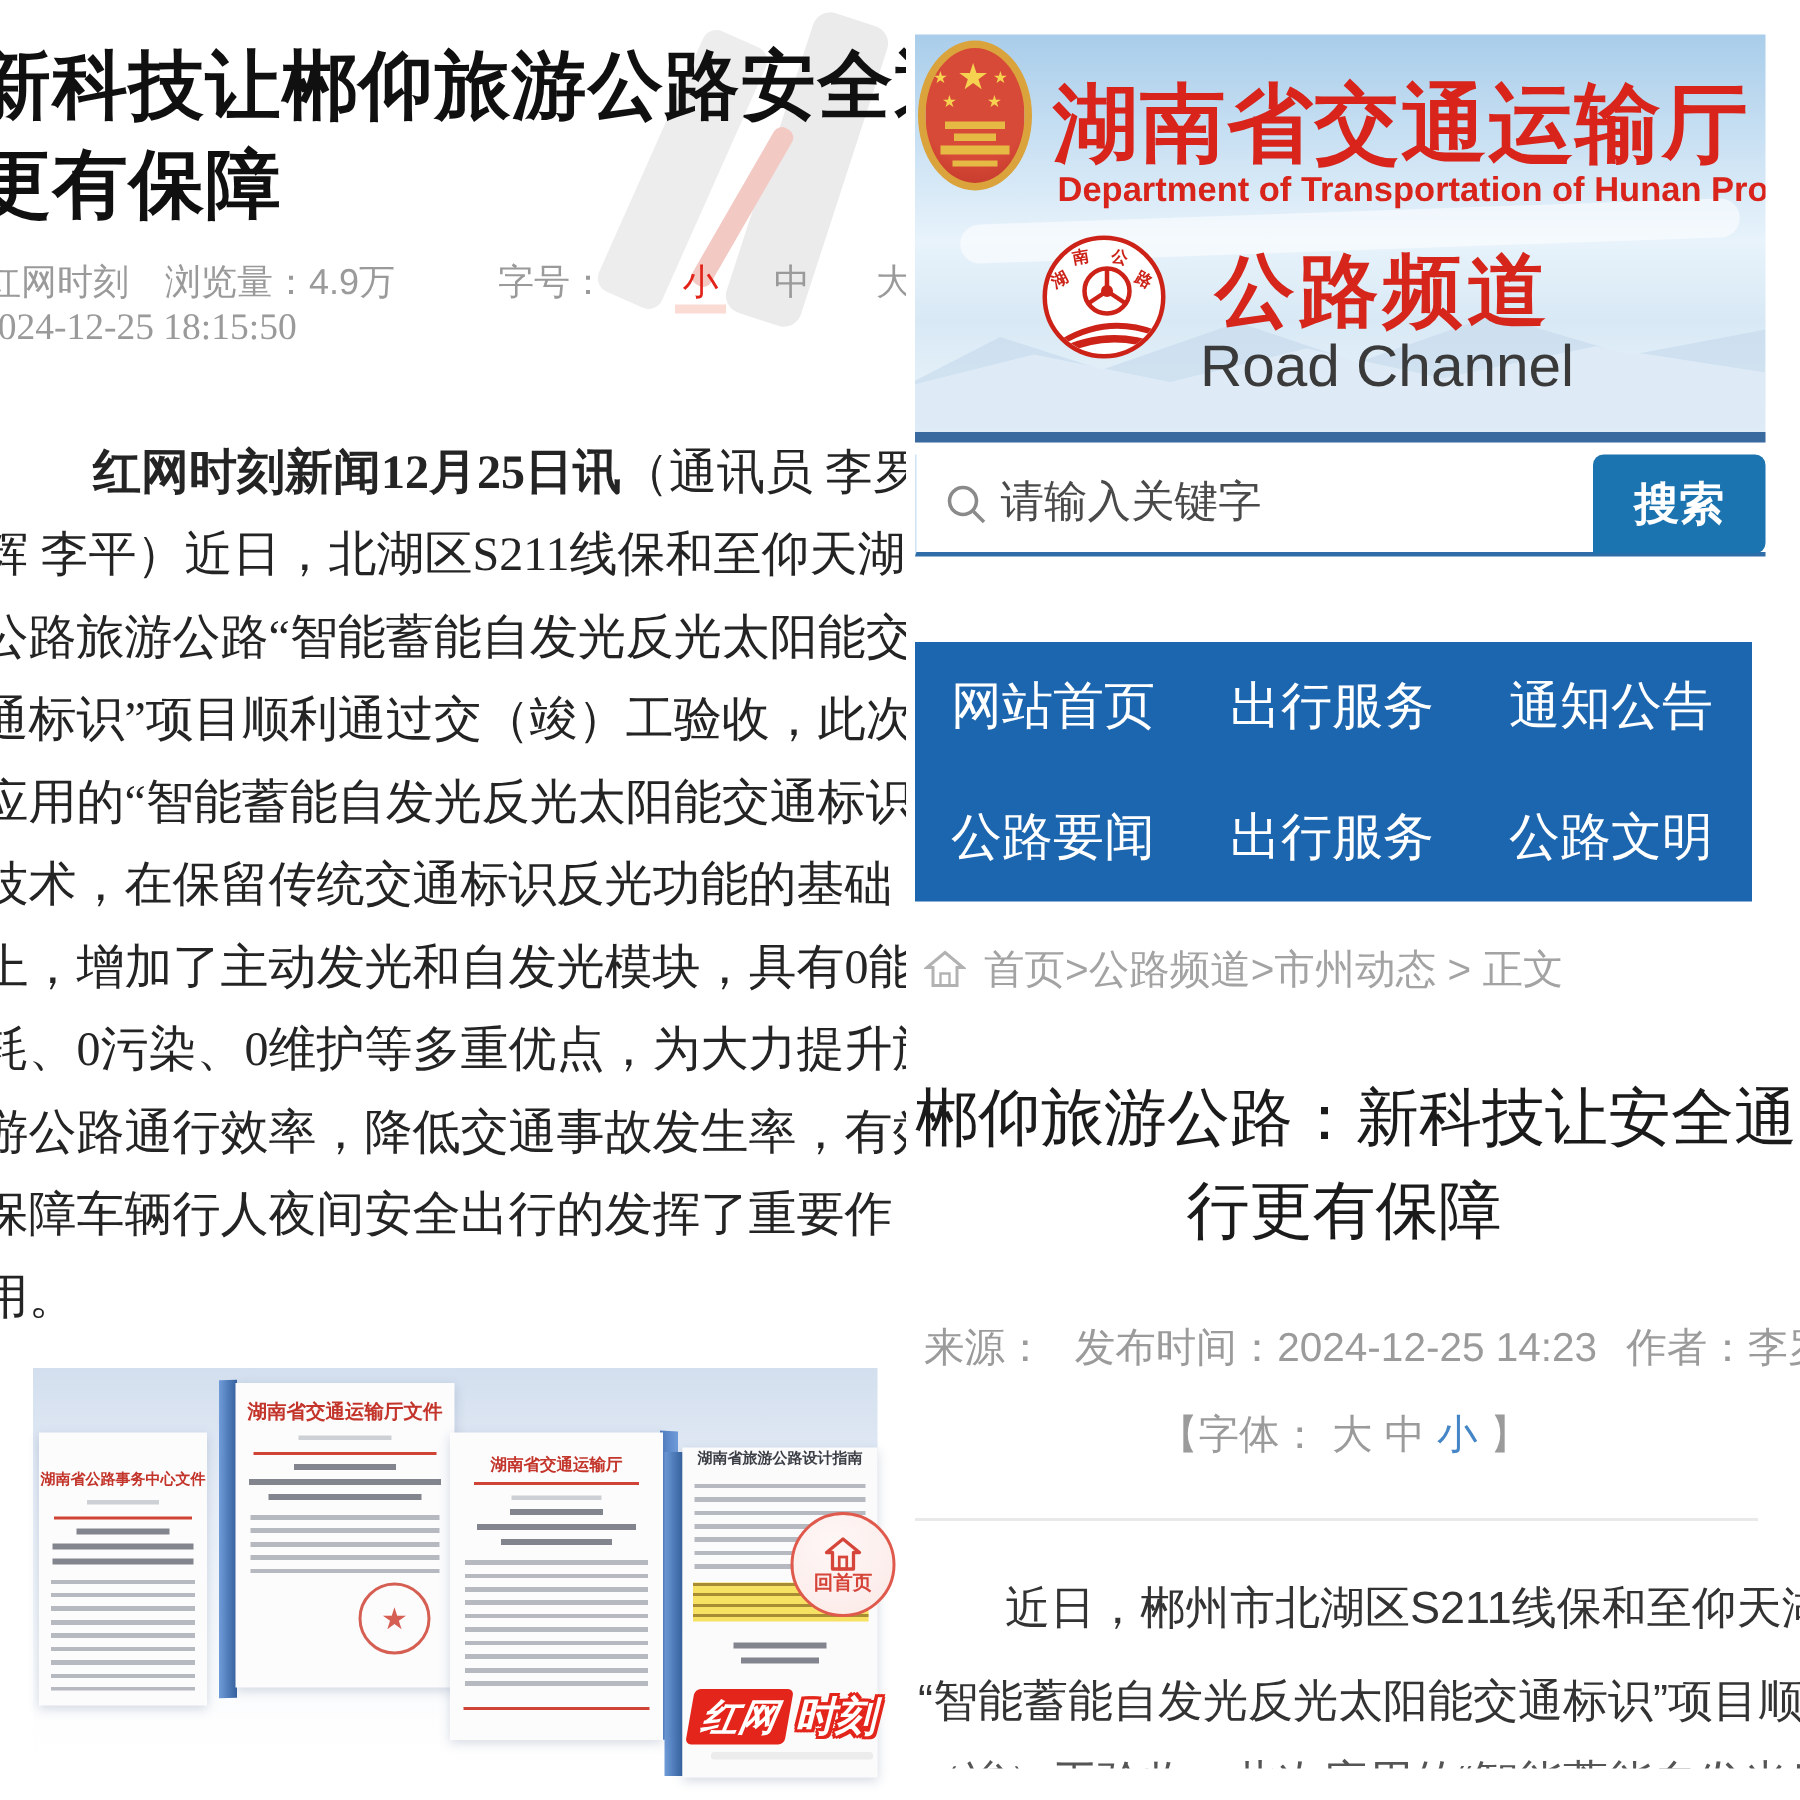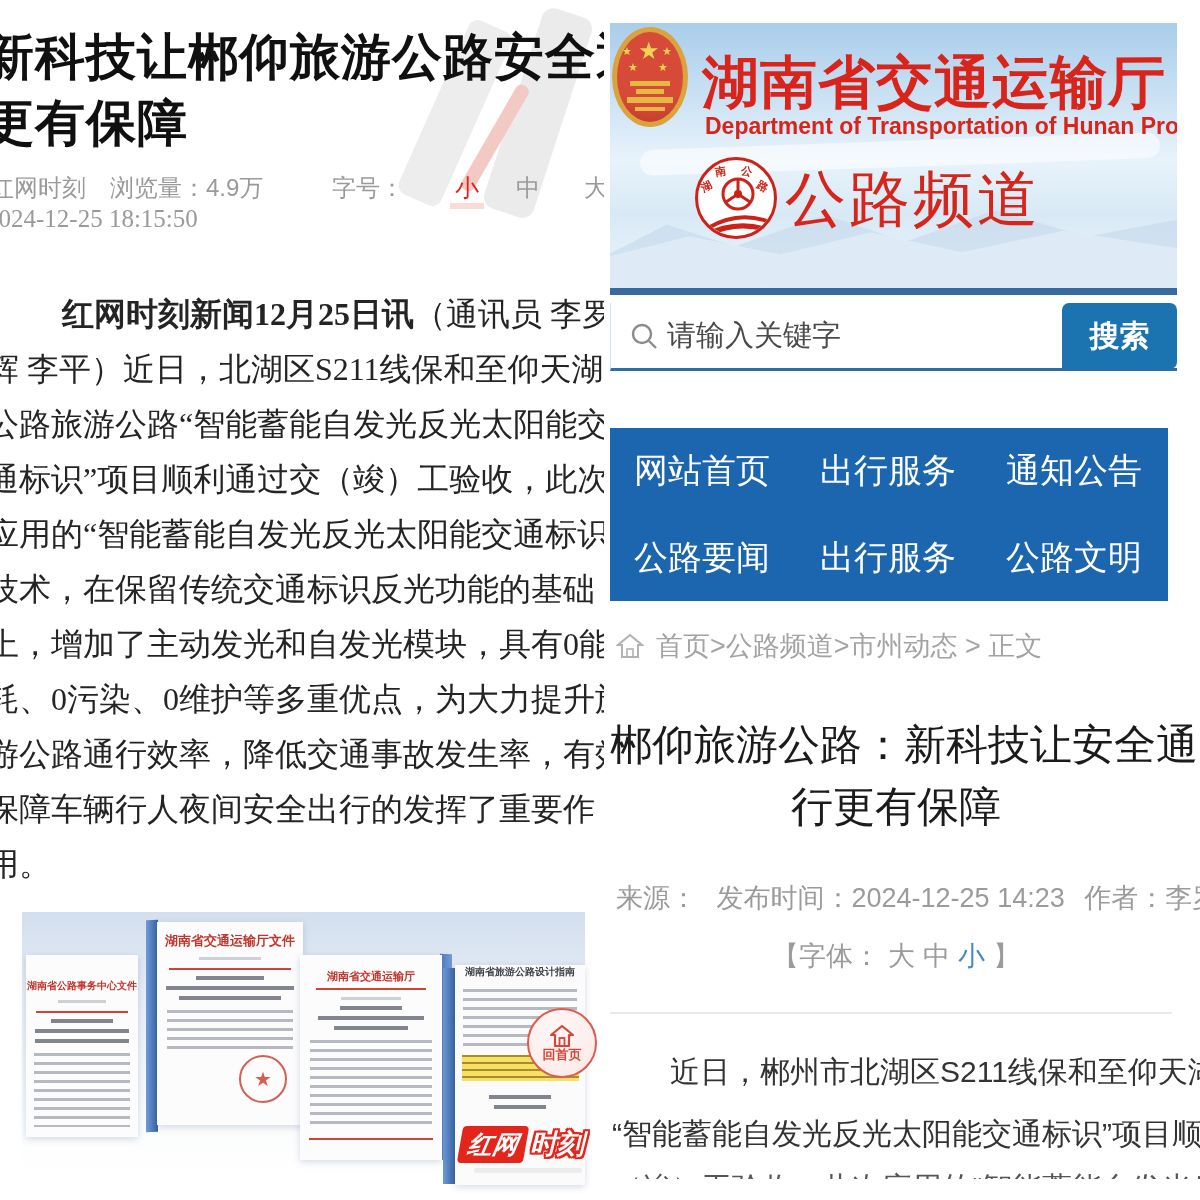--- a/index.html
+++ b/index.html
@@ -106,21 +106,21 @@
   .site-name-en { position:absolute; left:95px; top:90px; font-size:23px; font-weight:700; color:#d8241a; white-space:nowrap; }
 
   .road-logo { position:absolute; left:85px; top:134px; width:82px; height:82px; }
   .road-logo .circle { position:absolute; left:0; top:0; width:82px; height:82px; border-radius:50%; background:#fff; border:3px solid #cc2217; overflow:hidden; }
   .road-logo .ch { position:absolute; color:#cc2217; font-size:11px; font-weight:700; }
   .ch1 { left:6px;  top:22px; transform:rotate(-28deg); }
   .ch2 { left:20px; top:7px;  transform:rotate(-10deg); }
   .ch3 { left:46px; top:7px;  transform:rotate(12deg); }
   .ch4 { left:62px; top:22px; transform:rotate(30deg); }
 
-  .channel-name { position:absolute; left:175px; top:136px; font-size:61px; font-weight:400; color:#d6251a; white-space:nowrap; letter-spacing:3px; }
+  .channel-name { position:absolute; left:200px; top:136px; font-size:53px; font-weight:700; color:#d6251a; white-space:nowrap; letter-spacing:3px; }
   .channel-en { position:absolute; left:190px; top:200px; font-size:39px; color:#3a3a3a; white-space:nowrap; }
 
   .search-row { position:absolute; left:6px; top:303px; width:567px; height:68px; background:#fff;
     border-left:1px solid #cfe3f2; border-bottom:3px solid #2e6da8; }
   .search-input { position:absolute; left:0; top:0; width:452px; height:65px; border:none; outline:none;
     font-size:29px; color:#444; padding-left:56px; background:transparent; font-family:Liberation Serif, serif; }
   .search-input::placeholder { color:#4a4a4a; opacity:1; }
   .mag { position:absolute; left:18px; top:18px; }
   .search-btn { position:absolute; right:0; top:0; width:115px; height:66px; background:#1b73af; color:#fff;
     font-size:30px; font-weight:700; border:none; border-radius:7px 7px 7px 0; font-family:inherit; }
@@ -289,20 +289,21 @@
             <path d="M4 74 Q38 56 74 70" fill="none" stroke="#cc2217" stroke-width="5"></path>
           </svg>
         </div>
         <span class="ch ch1">湖</span>
         <span class="ch ch2">南</span>
         <span class="ch ch3">公</span>
         <span class="ch ch4">路</span>
       </div>
 
       <div class="channel-name">公路频道</div>
+      <div class="channel-en">Road Channel</div>
     </div>
 
     <div class="search-row">
       <span class="mag">
         <svg width="30" height="30" viewBox="0 0 30 30">
           <circle cx="13" cy="13" r="9" fill="none" stroke="#8a8a8a" stroke-width="2.4"></circle>
           <line x1="20" y1="20" x2="27" y2="27" stroke="#8a8a8a" stroke-width="2.4"></line>
         </svg>
       </span>
       <input class="search-input" type="text" placeholder="请输入关键字" style="">

